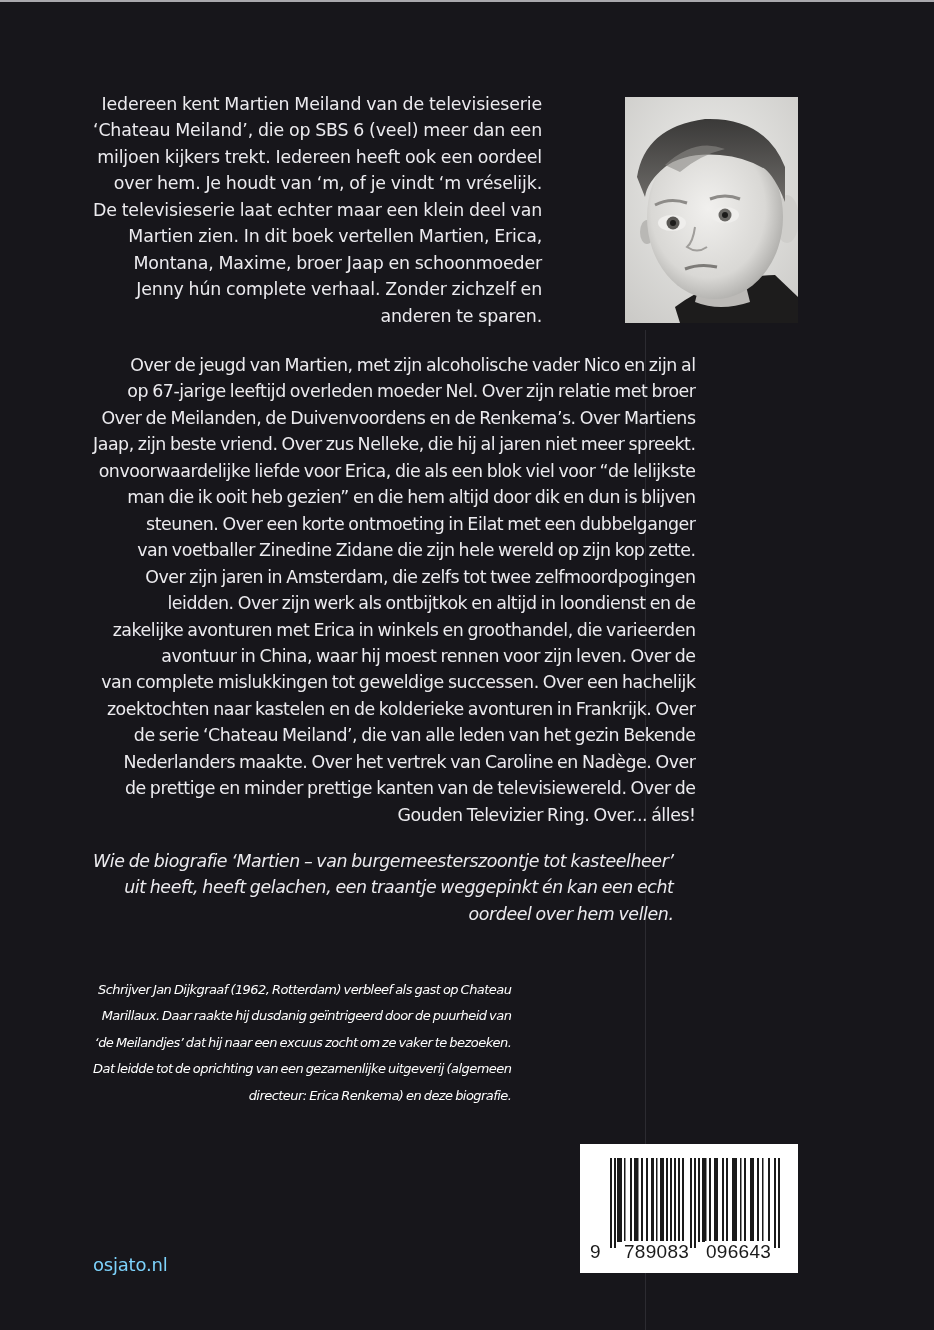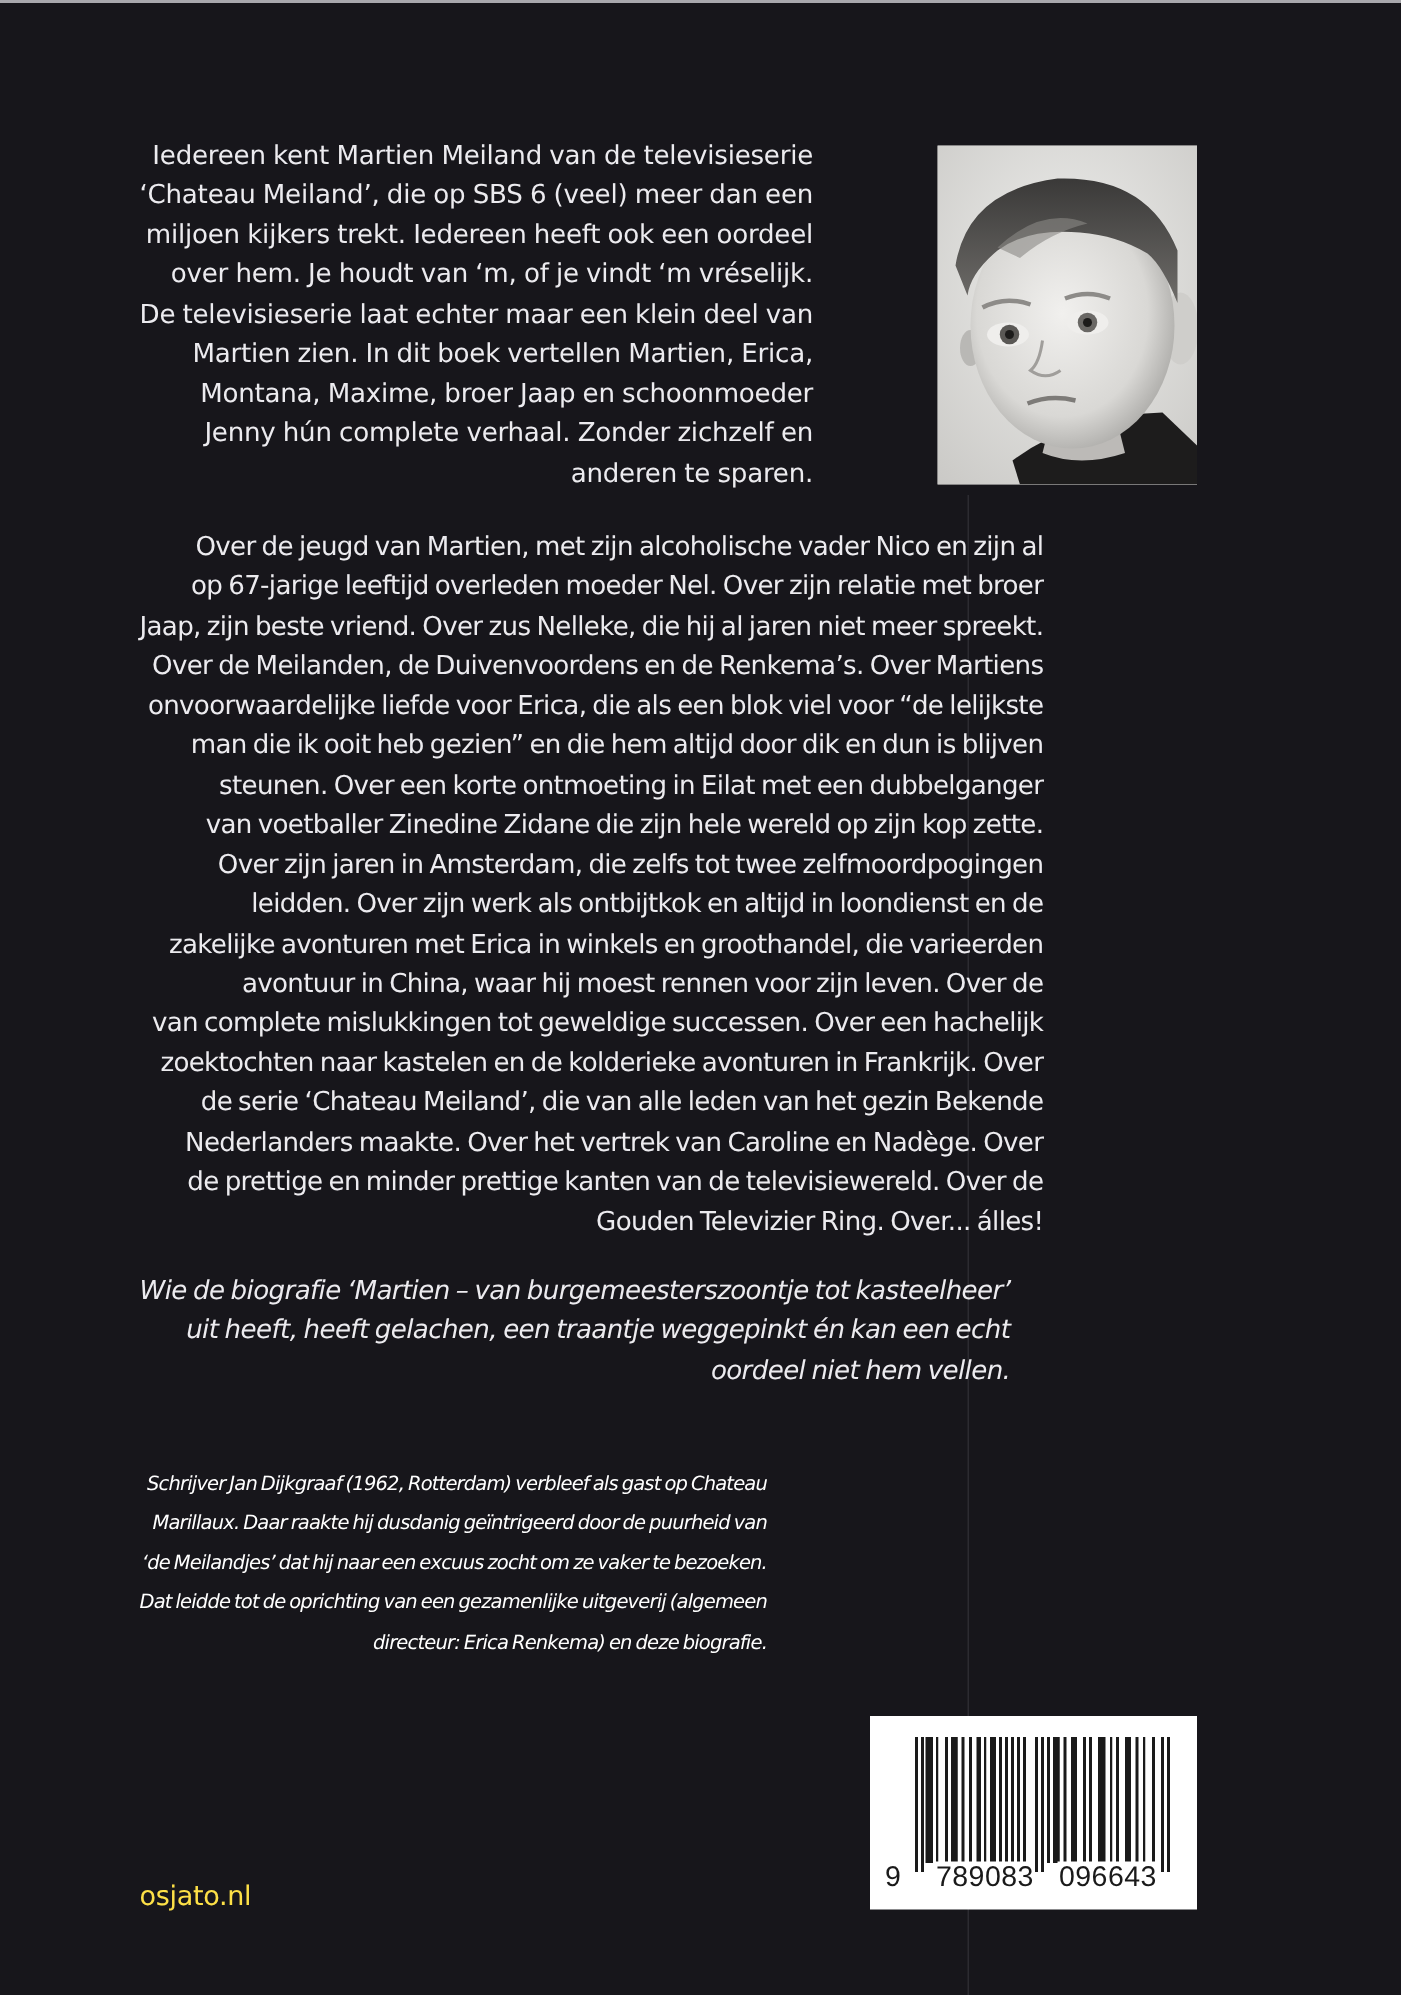--- a/index.html
+++ b/index.html
@@ -82,21 +82,21 @@
     .digit-group {
       position: absolute;
       top: 0;
       background: #fff;
       padding: 0 1px;
     }
     .footer-url {
       position: absolute;
       left: 93px; top: 1254px;
       font-size: 18px;
-      color: #fde047;
+      color: #7dd3fc;
       letter-spacing: -0.2px;
     }
   </style>
 </head>
 <body>
 
 <div class="top-strip"></div>
 <div class="fold-line"></div>
 
 <div class="text-block" id="p1">
@@ -154,42 +154,42 @@
 
     <path d="M70 130 Q68 145 62 150 Q72 157 82 150" stroke="#a09e9b" stroke-width="2" fill="none"></path>
 
     <path d="M60 172 Q75 166 92 170" stroke="#7d7b78" stroke-width="3" fill="none"></path>
   </svg>
 </div>
 
 <div class="text-block" id="p2">
   <span class="line">Over de jeugd van Martien, met zijn alcoholische vader Nico en zijn al</span>
   <span class="line">op 67-jarige leeftijd overleden moeder Nel. Over zijn relatie met broer</span>
+  <span class="line">Over de Meilanden, de Duivenvoordens en de Renkema’s. Over Martiens</span>
   <span class="line">Jaap, zijn beste vriend. Over zus Nelleke, die hij al jaren niet meer spreekt.</span>
-  <span class="line">Over de Meilanden, de Duivenvoordens en de Renkema’s. Over Martiens</span>
   <span class="line">onvoorwaardelijke liefde voor Erica, die als een blok viel voor “de lelijkste</span>
   <span class="line">man die ik ooit heb gezien” en die hem altijd door dik en dun is blijven</span>
   <span class="line">steunen. Over een korte ontmoeting in Eilat met een dubbelganger</span>
   <span class="line">van voetballer Zinedine Zidane die zijn hele wereld op zijn kop zette.</span>
   <span class="line">Over zijn jaren in Amsterdam, die zelfs tot twee zelfmoordpogingen</span>
   <span class="line">leidden. Over zijn werk als ontbijtkok en altijd in loondienst en de</span>
   <span class="line">zakelijke avonturen met Erica in winkels en groothandel, die varieerden</span>
   <span class="line">avontuur in China, waar hij moest rennen voor zijn leven. Over de</span>
   <span class="line">van complete mislukkingen tot geweldige successen. Over een hachelijk</span>
   <span class="line">zoektochten naar kastelen en de kolderieke avonturen in Frankrijk. Over</span>
   <span class="line">de serie ‘Chateau Meiland’, die van alle leden van het gezin Bekende</span>
   <span class="line">Nederlanders maakte. Over het vertrek van Caroline en Nadège. Over</span>
   <span class="line">de prettige en minder prettige kanten van de televisiewereld. Over de</span>
   <span class="line">Gouden Televizier Ring. Over... álles!</span>
 </div>
 
 <div class="text-block" id="p3">
   <span class="line">Wie de biografie ‘Martien – van burgemeesterszoontje tot kasteelheer’</span>
   <span class="line">uit heeft, heeft gelachen, een traantje weggepinkt én kan een echt</span>
-  <span class="line">oordeel niet hem vellen.</span>
+  <span class="line">oordeel over hem vellen.</span>
 </div>
 
 <div class="text-block" id="p4">
   <span class="line">Schrijver Jan Dijkgraaf (1962, Rotterdam) verbleef als gast op Chateau</span>
   <span class="line">Marillaux. Daar raakte hij dusdanig geïntrigeerd door de puurheid van</span>
   <span class="line">‘de Meilandjes’ dat hij naar een excuus zocht om ze vaker te bezoeken.</span>
   <span class="line">Dat leidde tot de oprichting van een gezamenlijke uitgeverij (algemeen</span>
   <span class="line">directeur: Erica Renkema) en deze biografie.</span>
 </div>
 

